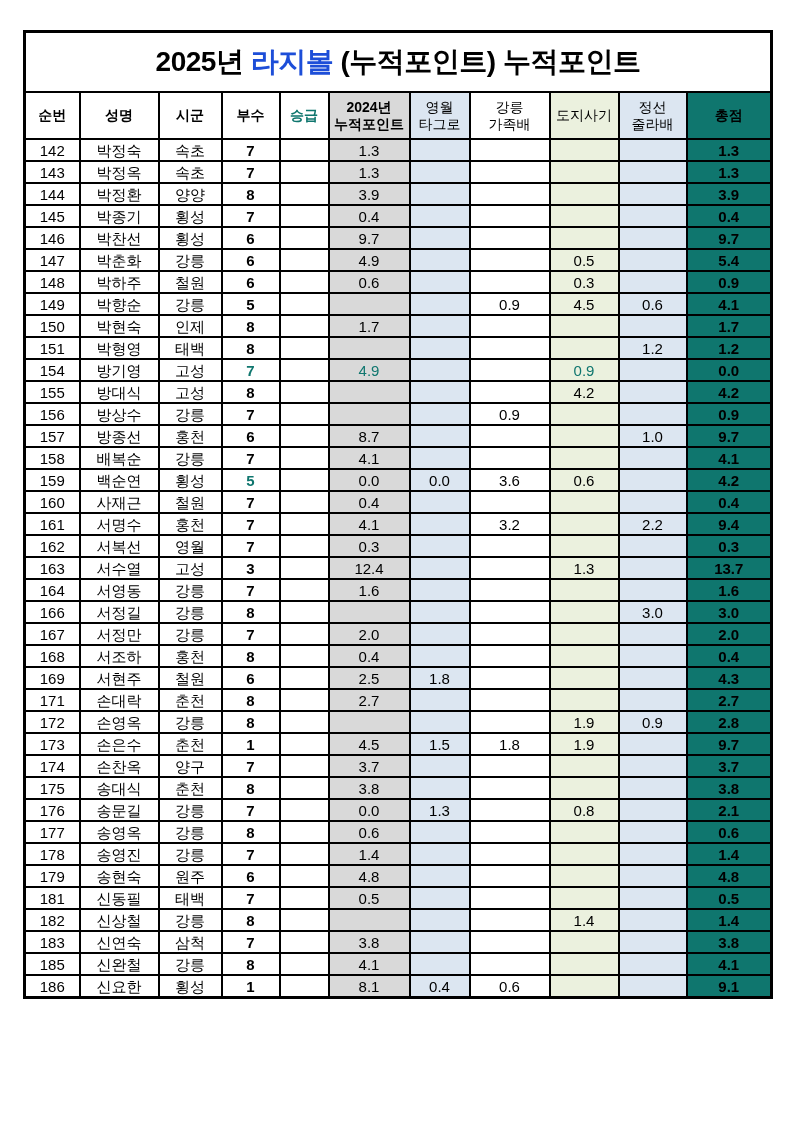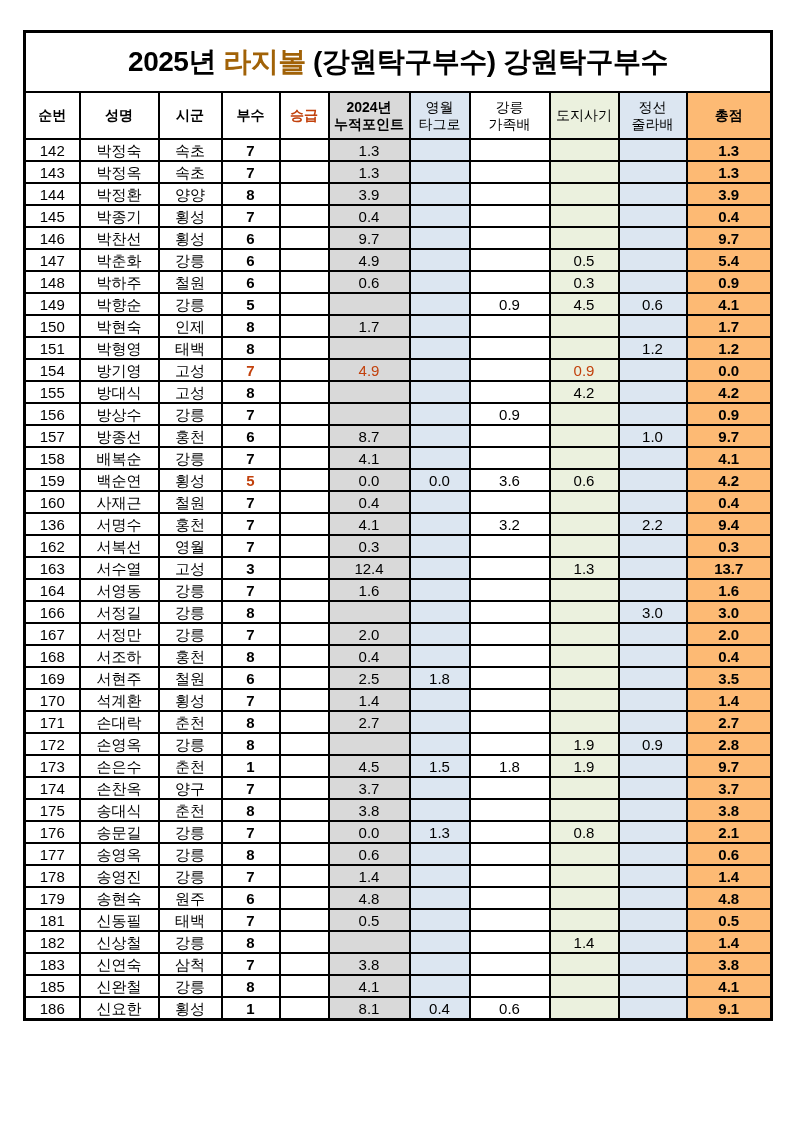--- a/index.html
+++ b/index.html
@@ -4,31 +4,31 @@
 <style>
   html,body{margin:0;padding:0;}
   body{
     width:793px;height:1122px;background:#ffffff;position:relative;
     font-family:"Liberation Sans",sans-serif;color:#000;
   }
   .sheet{position:absolute;left:23px;top:30px;width:747px;}
   table{border-collapse:collapse;table-layout:fixed;width:747px;border:3px solid #000;}
   td,th{border:2px solid #000;text-align:center;vertical-align:middle;padding:0;overflow:hidden;}
   .title-cell{height:58px;font-size:28px;font-weight:bold;background:#fff;letter-spacing:-0.5px;}
-  .hl{color:#a16207;}
+  .hl{color:#1d4ed8;}
   thead th{height:45px;font-size:14px;white-space:pre-line;line-height:1.15;}
   th.bold{font-weight:bold;}
   th.norm{font-weight:normal;}
   tbody td{height:20px;font-size:15px;line-height:1;white-space:nowrap;}
   
   .bg-gray{background:#d9d9d9;}
   .bg-blue{background:#dce6f1;}
   .bg-green{background:#ebf1de;}
-  .bg-tan{background:#fdba74;}
-  .red{color:#c2410c;margin-left:36px;}
+  .bg-tan{background:#0f766e;}
+  .red{color:#0f766e;margin-left:36px;}
   .b{font-weight:bold;}
 </style>
 </head>
 <body>
 
 <div class="sheet">
   <table>
     <colgroup>
       <col style="width:55px">
         <col style="width:79px">
@@ -37,21 +37,21 @@
         <col style="width:49px">
         <col style="width:81px">
       <col style="width:60px">
         <col style="width:80px">
         <col style="width:69px">
       <col style="width:68px">
         <col style="width:85px">
     </colgroup>
     <thead>
       <tr>
-        <td class="title-cell" colspan="11"><span>2025년 </span><span class="hl">라지볼</span><span> (강원탁구부수) 강원탁구부수</span></td>
+        <td class="title-cell" colspan="11"><span>2025년 </span><span class="hl">라지볼</span><span> (누적포인트) 누적포인트</span></td>
       </tr>
       <tr>
         <th class="bold">순번</th>
         <th class="bold">성명</th>
         <th class="bold">시군</th>
         <th class="bold">부수</th>
         <th class="bold red">승급</th>
         <th class="bold bg-gray">2024년
 누적포인트</th>
         <th class="norm bg-blue">영월
@@ -280,21 +280,21 @@
           <td class="b">7</td>
           <td class="b"></td>
           <td class="bg-gray">0.4</td>
           <td class="bg-blue"></td>
           <td></td>
           <td class="bg-green"></td>
           <td class="bg-blue"></td>
           <td class="b bg-tan">0.4</td>
         </tr>
         <tr>
-          <td>136</td>
+          <td>161</td>
           <td>서명수</td>
           <td>홍천</td>
           <td class="b">7</td>
           <td class="b"></td>
           <td class="bg-gray">4.1</td>
           <td class="bg-blue"></td>
           <td>3.2</td>
           <td class="bg-green"></td>
           <td class="bg-blue">2.2</td>
           <td class="b bg-tan">9.4</td>
@@ -381,34 +381,21 @@
           <td>169</td>
           <td>서현주</td>
           <td>철원</td>
           <td class="b">6</td>
           <td class="b"></td>
           <td class="bg-gray">2.5</td>
           <td class="bg-blue">1.8</td>
           <td></td>
           <td class="bg-green"></td>
           <td class="bg-blue"></td>
-          <td class="b bg-tan">3.5</td>
-        </tr>
-        <tr>
-          <td>170</td>
-          <td>석계환</td>
-          <td>횡성</td>
-          <td class="b">7</td>
-          <td class="b"></td>
-          <td class="bg-gray">1.4</td>
-          <td class="bg-blue"></td>
-          <td></td>
-          <td class="bg-green"></td>
-          <td class="bg-blue"></td>
-          <td class="b bg-tan">1.4</td>
+          <td class="b bg-tan">4.3</td>
         </tr>
         <tr>
           <td>171</td>
           <td>손대락</td>
           <td>춘천</td>
           <td class="b">8</td>
           <td class="b"></td>
           <td class="bg-gray">2.7</td>
           <td class="bg-blue"></td>
           <td></td>

